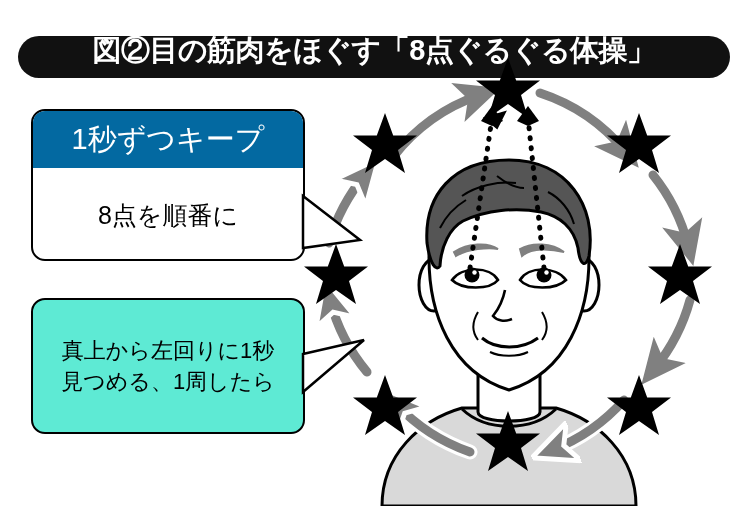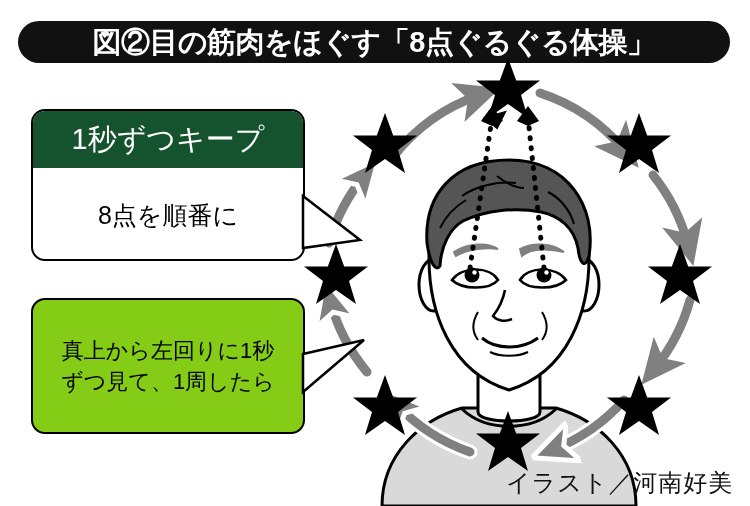--- a/index.html
+++ b/index.html
@@ -7,25 +7,25 @@
     width:750px; height:506px;
     background:#ffffff;
     font-family:"Liberation Sans", sans-serif;
     overflow:hidden;
     position:relative;
   }
   #root { position:relative; width:750px; height:506px; }
 
   
   .title-bar{
-    position:absolute; left:18px; top:21px;
+    position:absolute; left:18px; top:36px;
     width:712px; height:42px;
     background:#111111;
     border-radius:21px;
-    display:flex; align-items:center; justify-content:center;
+    display:flex; align-items:flex-start; justify-content:center;
   }
   .title-text{
     color:#ffffff;
     font-size:29px;
     font-weight:bold;
     letter-spacing:-0.5px;
     white-space:nowrap;
     line-height:1;
     transform:scaleX(1.0);
   }
@@ -36,38 +36,38 @@
     width:274px; height:152px;
     background:#ffffff;
     border:2.5px solid #000000;
     border-radius:14px;
     box-sizing:border-box;
     overflow:hidden;
     z-index:6;
   }
   .callout1-head{
     height:57px;
-    background:#14532d;
+    background:#0369a1;
     display:flex; align-items:center; justify-content:center;
   }
   .callout1-head span{
     color:#ffffff; font-size:29px; font-weight:normal; line-height:1;
   }
   .callout1-body{
     height:95px;
     display:flex; flex-direction:column; align-items:center; justify-content:center;
     gap:3px;
   }
   .callout1-body div{ font-size:25px; color:#000; line-height:1.16; }
 
   
   .callout2{
     position:absolute; left:31px; top:298px;
     width:274px; height:136px;
-    background:#84cc16;
+    background:#5eead4;
     border:2.5px solid #000000;
     border-radius:14px;
     box-sizing:border-box;
     display:flex; flex-direction:column;
     align-items:center; justify-content:center;
     z-index:6;
   }
   .callout2 div{ font-size:22px; color:#000; line-height:1.42; }
 
   
@@ -196,23 +196,22 @@
     <div class="callout1-head">
       <span>1秒ずつキープ</span>
     </div>
     <div class="callout1-body">
       <div>8点を順番に</div>
     </div>
   </div>
 
   <div class="callout2">
     <div>真上から左回りに1秒</div>
-    <div>ずつ見て、1周したら</div>
+    <div>見つめる、1周したら</div>
   </div>
 
   <svg class="layer" id="tail-layer" viewBox="0 0 750 506">
     <path d="M 303,196 L 360,240 L 303,248 Z" fill="#ffffff" stroke="#000000" stroke-width="2.5" stroke-linejoin="miter"></path>
     <path d="M 303,354 L 364,340 L 303,392 Z" fill="#ffffff" stroke="#000000" stroke-width="2.5" stroke-linejoin="miter"></path>
   </svg>
 
-  <div class="credit">イラスト／河南好美</div>
 
 </div>
 
 </body></html>

